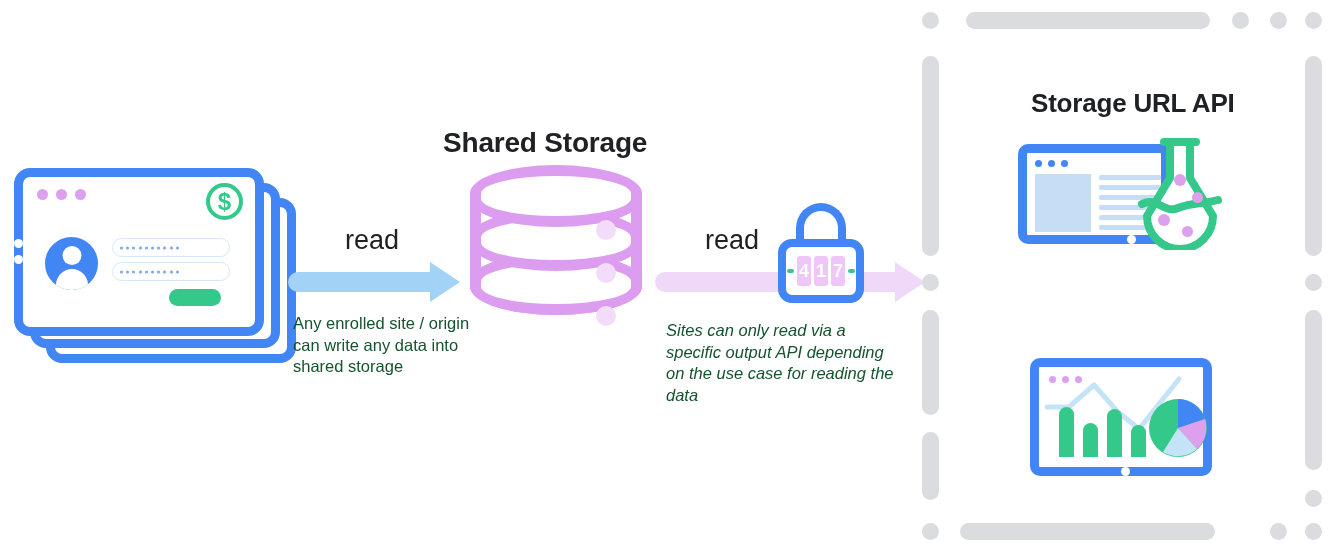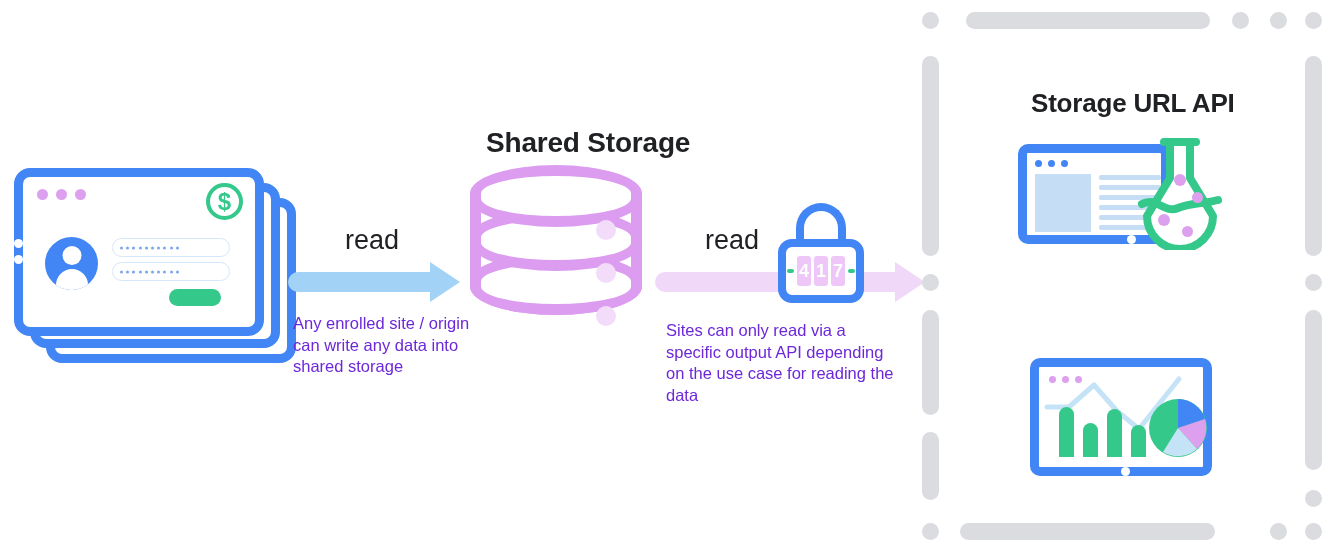--- a/index.html
+++ b/index.html
@@ -32,21 +32,21 @@
     position: absolute;
     font-size: 27px;
     color: #202124;
     font-weight: 400;
     white-space: nowrap;
   }
   .desc {
     position: absolute;
     font-size: 16.5px;
     line-height: 21.5px;
-    color: #6d28d9;
+    color: #14532d;
     font-weight: 400;
   }
 
   
   #card-stack {
     position: absolute;
     left: 14px;
     top: 168px;
     width: 290px;
     height: 200px;
@@ -479,21 +479,21 @@
 
   <div class="flow-label" style="left:345px; top:225px;">read</div>
 
   <div class="arrow" id="write-arrow">
     <div class="shaft"></div>
     <div class="head"></div>
   </div>
 
   <div class="desc" style="left:293px; top:313px; width:178px;">Any enrolled site / origin can write any data into shared storage</div>
 
-  <div class="title-bold" style="left:486px; top:127px; font-size:28px;">Shared Storage</div>
+  <div class="title-bold" style="left:443px; top:127px; font-size:28px;">Shared Storage</div>
 
   <div id="cylinder-wrap">
     <div class="cyl-side-l"></div>
     <div class="cyl-side-r"></div>
     <div class="cyl-bottom"></div>
     <div class="cyl-band cyl-b3"></div>
     <div class="cyl-band cyl-b2"></div>
     <div class="cyl-band cyl-b1"></div>
     <div class="cyl-led led-1"></div>
     <div class="cyl-led led-2"></div>
@@ -513,21 +513,21 @@
       <div class="lock-dials">
         <div class="lock-dash"></div>
         <div class="lock-dial">4</div>
         <div class="lock-dial">1</div>
         <div class="lock-dial">7</div>
         <div class="lock-dash"></div>
       </div>
     </div>
   </div>
 
-  <div class="desc" style="left:666px; top:320px; width:238px;">Sites can only read via a specific output API depending on the use case for reading the data</div>
+  <div class="desc" style="left:666px; top:320px; width:238px;font-style:italic;">Sites can only read via a specific output API depending on the use case for reading the data</div>
 
   <div id="api-frame">
 
     <div class="dot" style="left:0px;   top:0px;"></div>
     <div class="seg" style="left:44px;  top:0px; width:244px; height:17px;"></div>
     <div class="dot" style="left:310px; top:0px;"></div>
     <div class="dot" style="left:348px; top:0px;"></div>
     <div class="dot" style="left:383px; top:0px;"></div>
 
     <div class="seg" style="left:0px; top:44px;  width:17px; height:200px;"></div>

